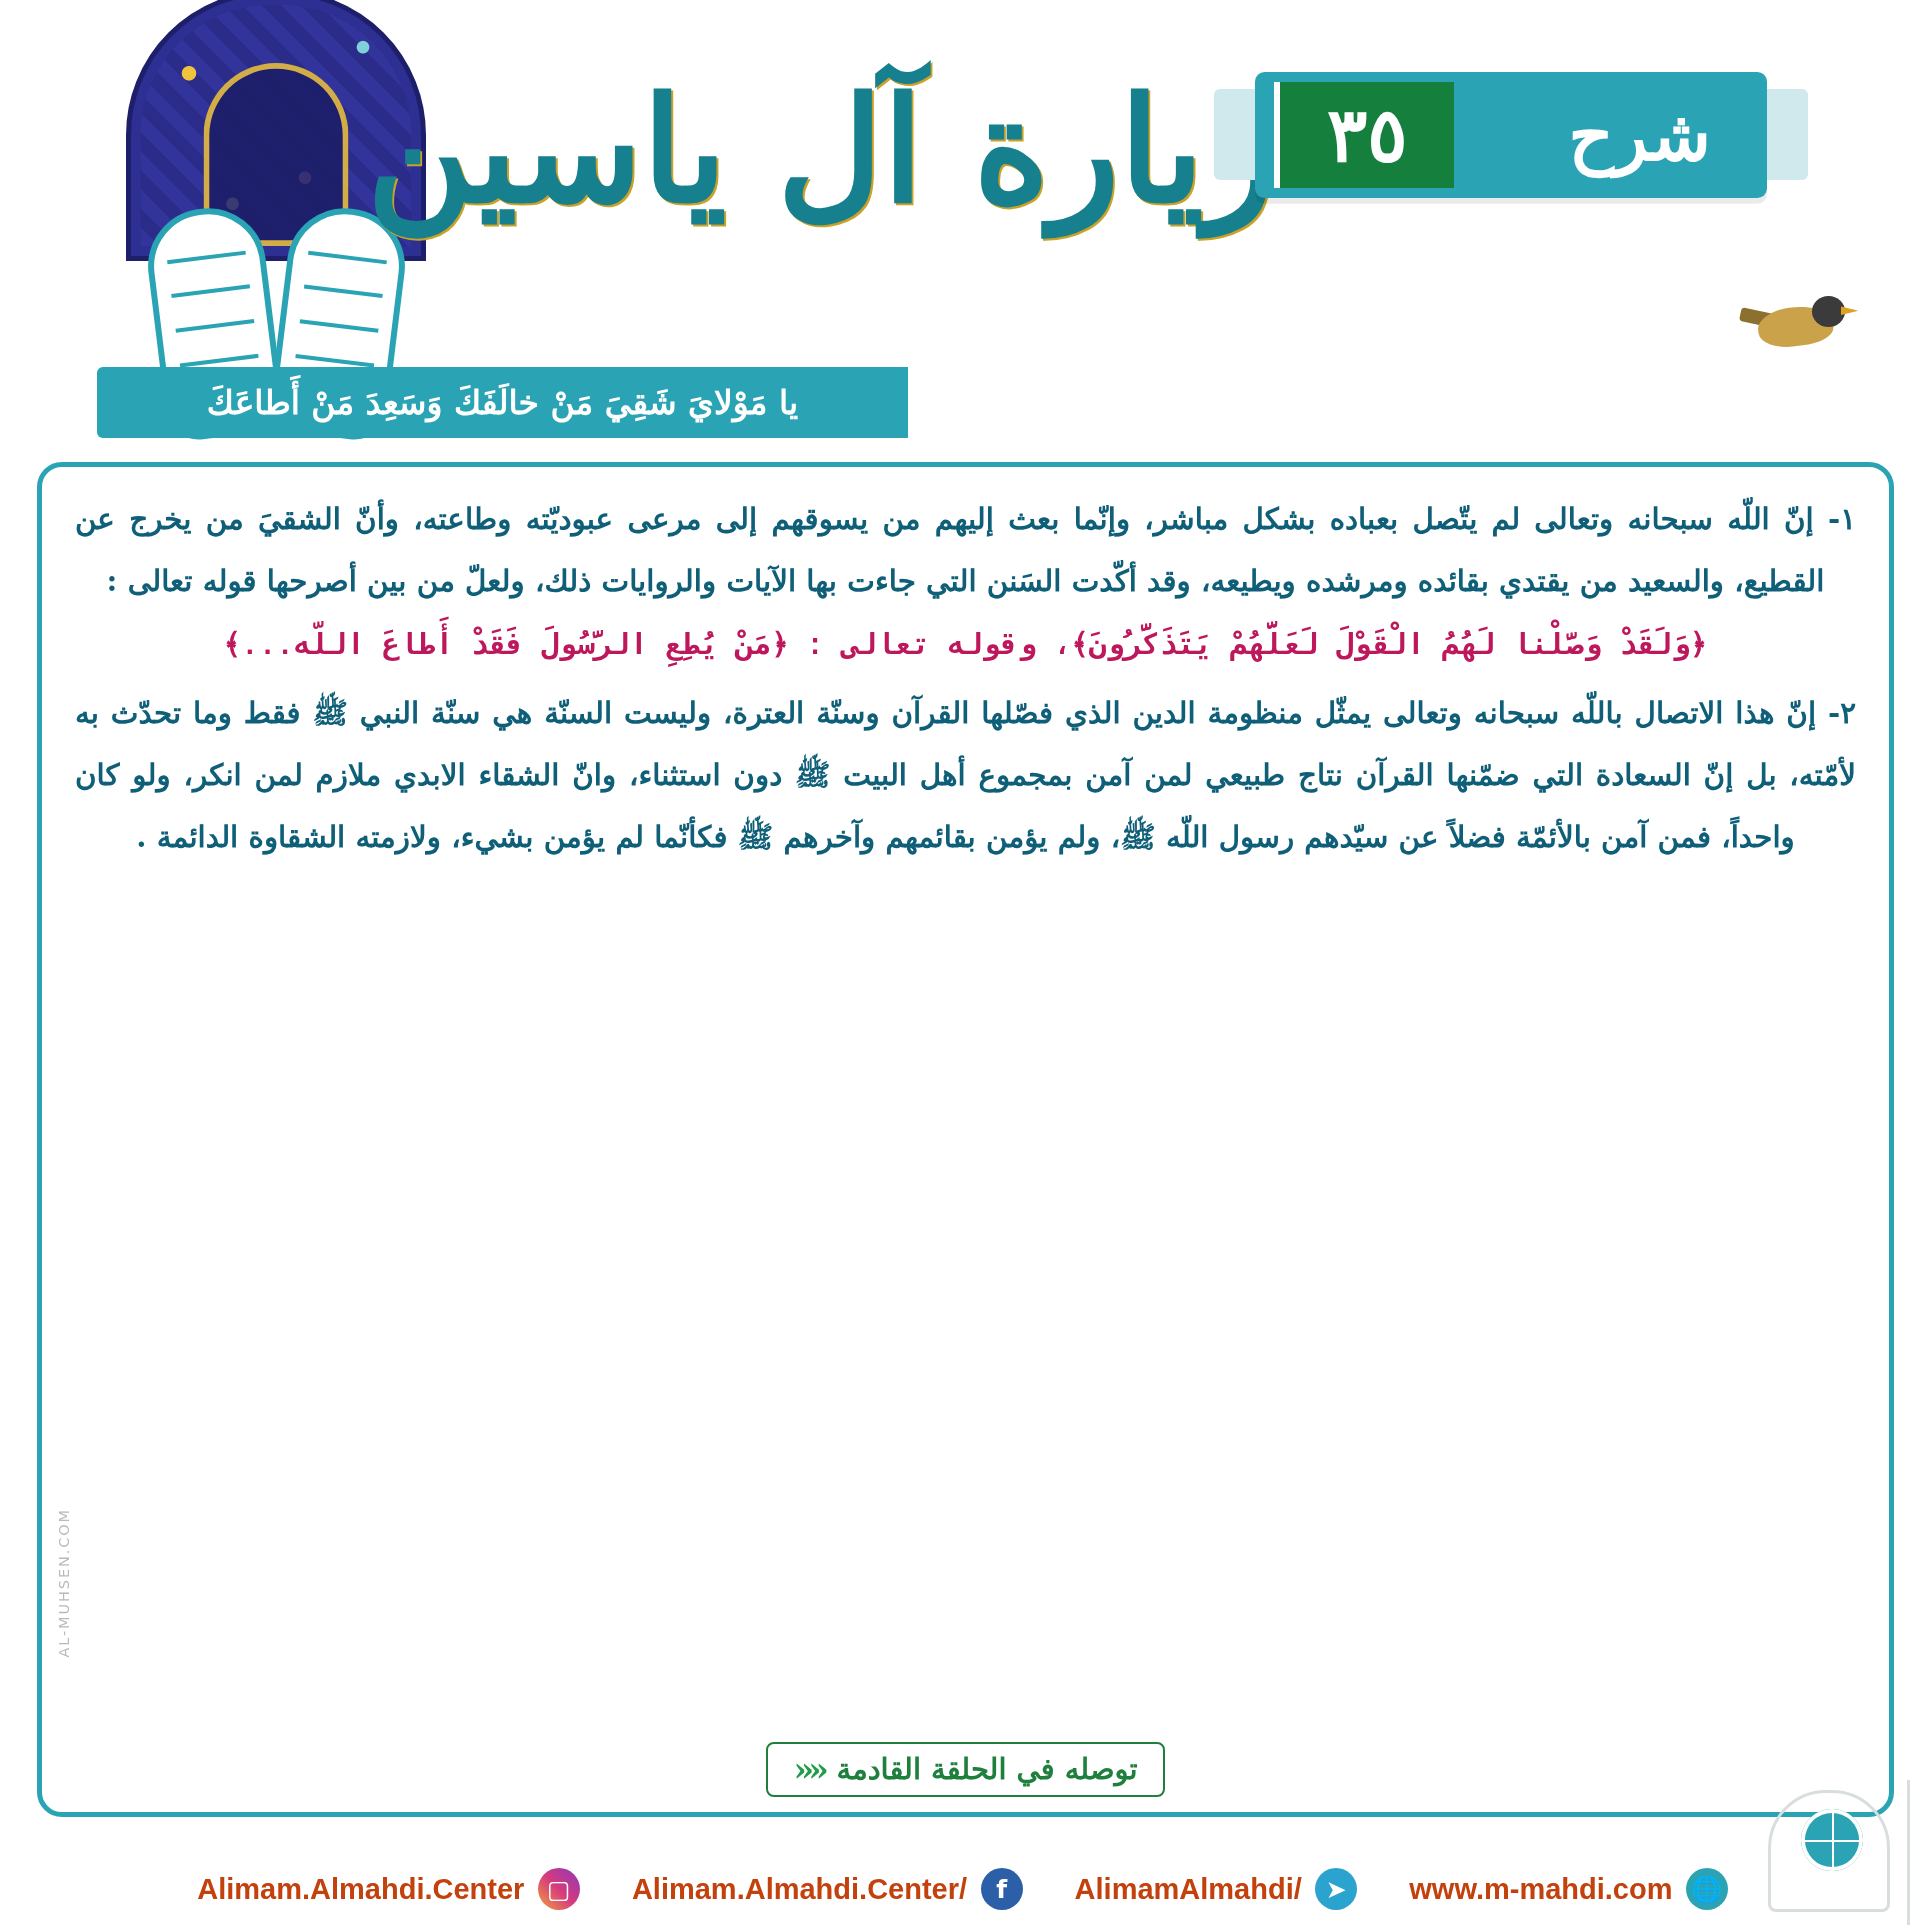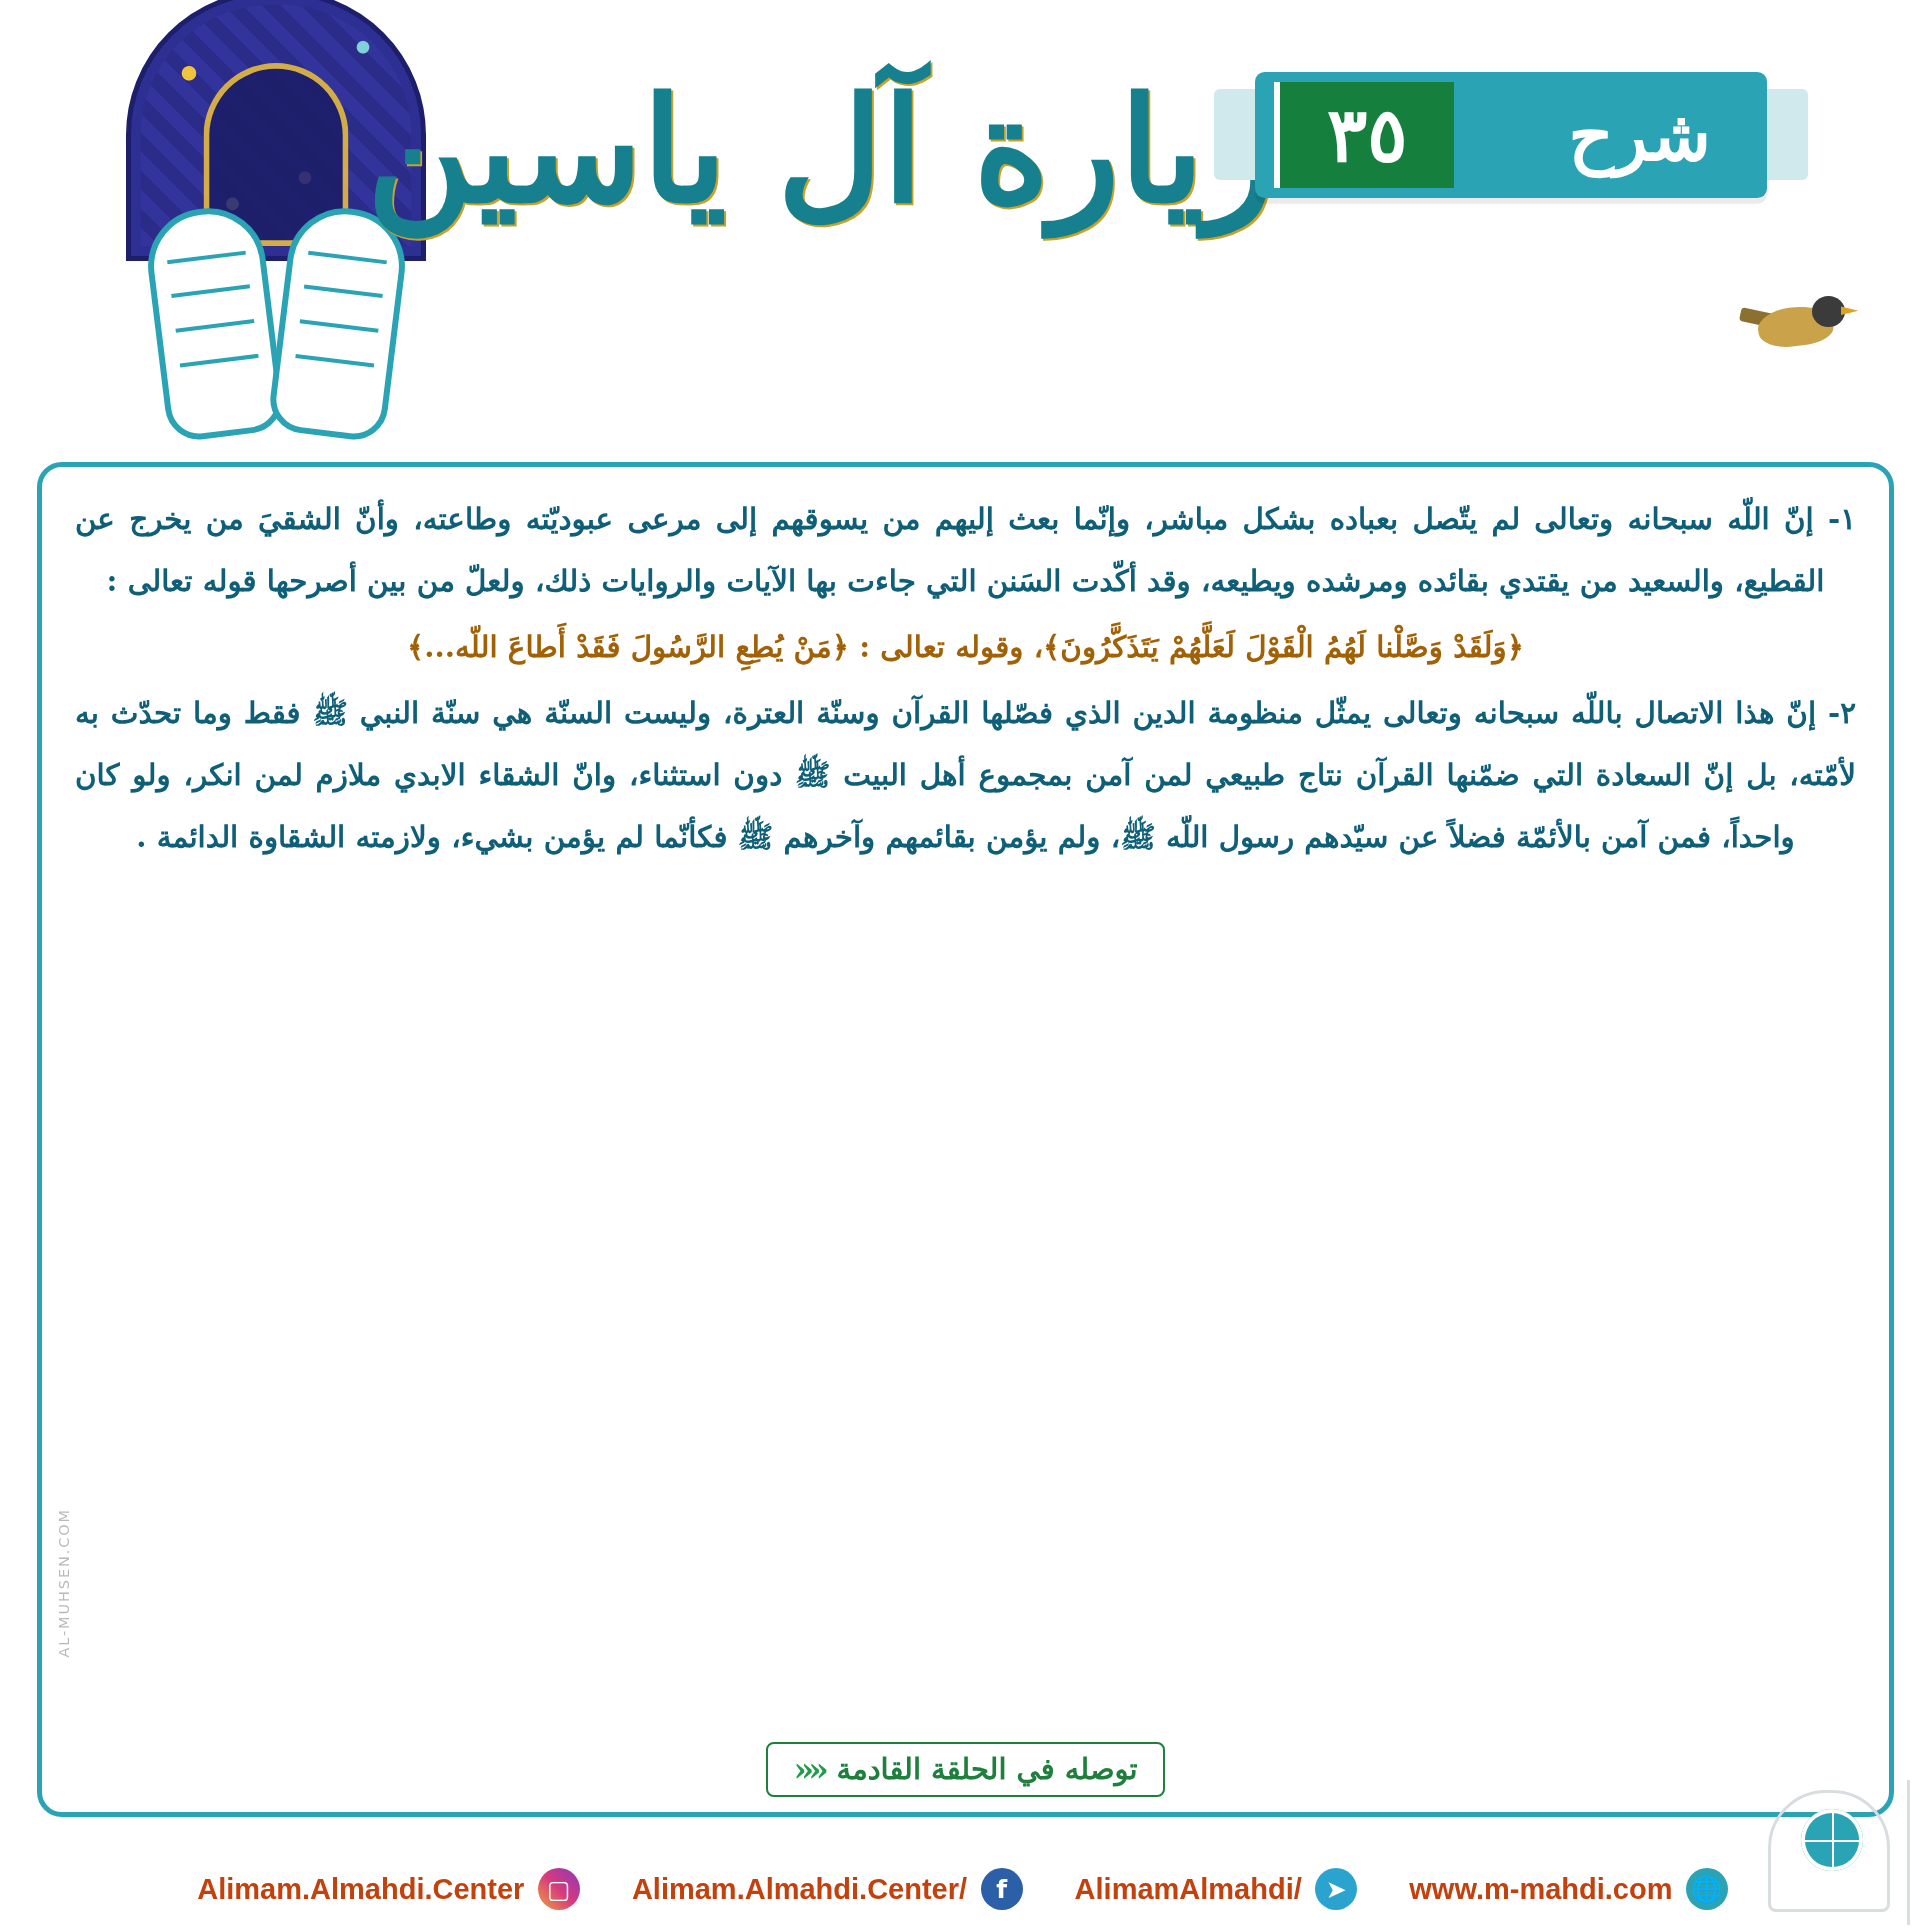--- a/index.html
+++ b/index.html
@@ -135,21 +135,21 @@
     font-weight:700;
     font-size:29.4px;
     line-height:62px;
     text-align:justify;
     text-align-last:center;
     margin:0 0 3.9px 0;
     direction:rtl;
   }
   .p.item{text-align:justify;}
   .num{color:#0f5f78;font-weight:700;}
-  .q{color:#a16207;font-weight:700;}
+  .q{color:#be185d;font-weight:700;font-family:Liberation Mono, monospace;}
   
   .follow{
     position:absolute;left:0;right:0;bottom:15.4px;display:flex;justify-content:center;
   }
   .follow .box{
     border:2.9px solid #1f7f3d;border-radius:7.7px;padding:5.8px 25px;
     color:#1f7f3d;font-weight:700;font-size:29px;
     font-family:"DejaVu Serif","Liberation Serif",serif;
     display:flex;align-items:center;gap:13.5px;
   }
@@ -242,20 +242,23 @@
     </div>
   </div>
 
   <div class="bird">
     <div class="tl"></div>
       <div class="bd"></div>
       <div class="hd"></div>
       <div class="bk"></div>
   </div>
 
+  <div class="hadith">
+    <span>يا مَوْلايَ شَقِيَ مَنْ خالَفَكَ وَسَعِدَ مَنْ أَطاعَكَ</span>
+  </div>
 </div>
 
 <div class="card">
 
 
   <p class="p item">
     <span class="num">١-</span>
     <span>إنّ اللّه سبحانه وتعالى لم يتّصل بعباده بشكل مباشر، وإنّما بعث إليهم من يسوقهم إلى مرعى عبوديّته وطاعته، وأنّ الشقيَ من يخرج عن القطيع، والسعيد من يقتدي بقائده ومرشده ويطيعه، وقد أكّدت السَنن التي جاءت بها الآيات والروايات ذلك، ولعلّ من بين أصرحها قوله تعالى :</span>
   </p>
 

